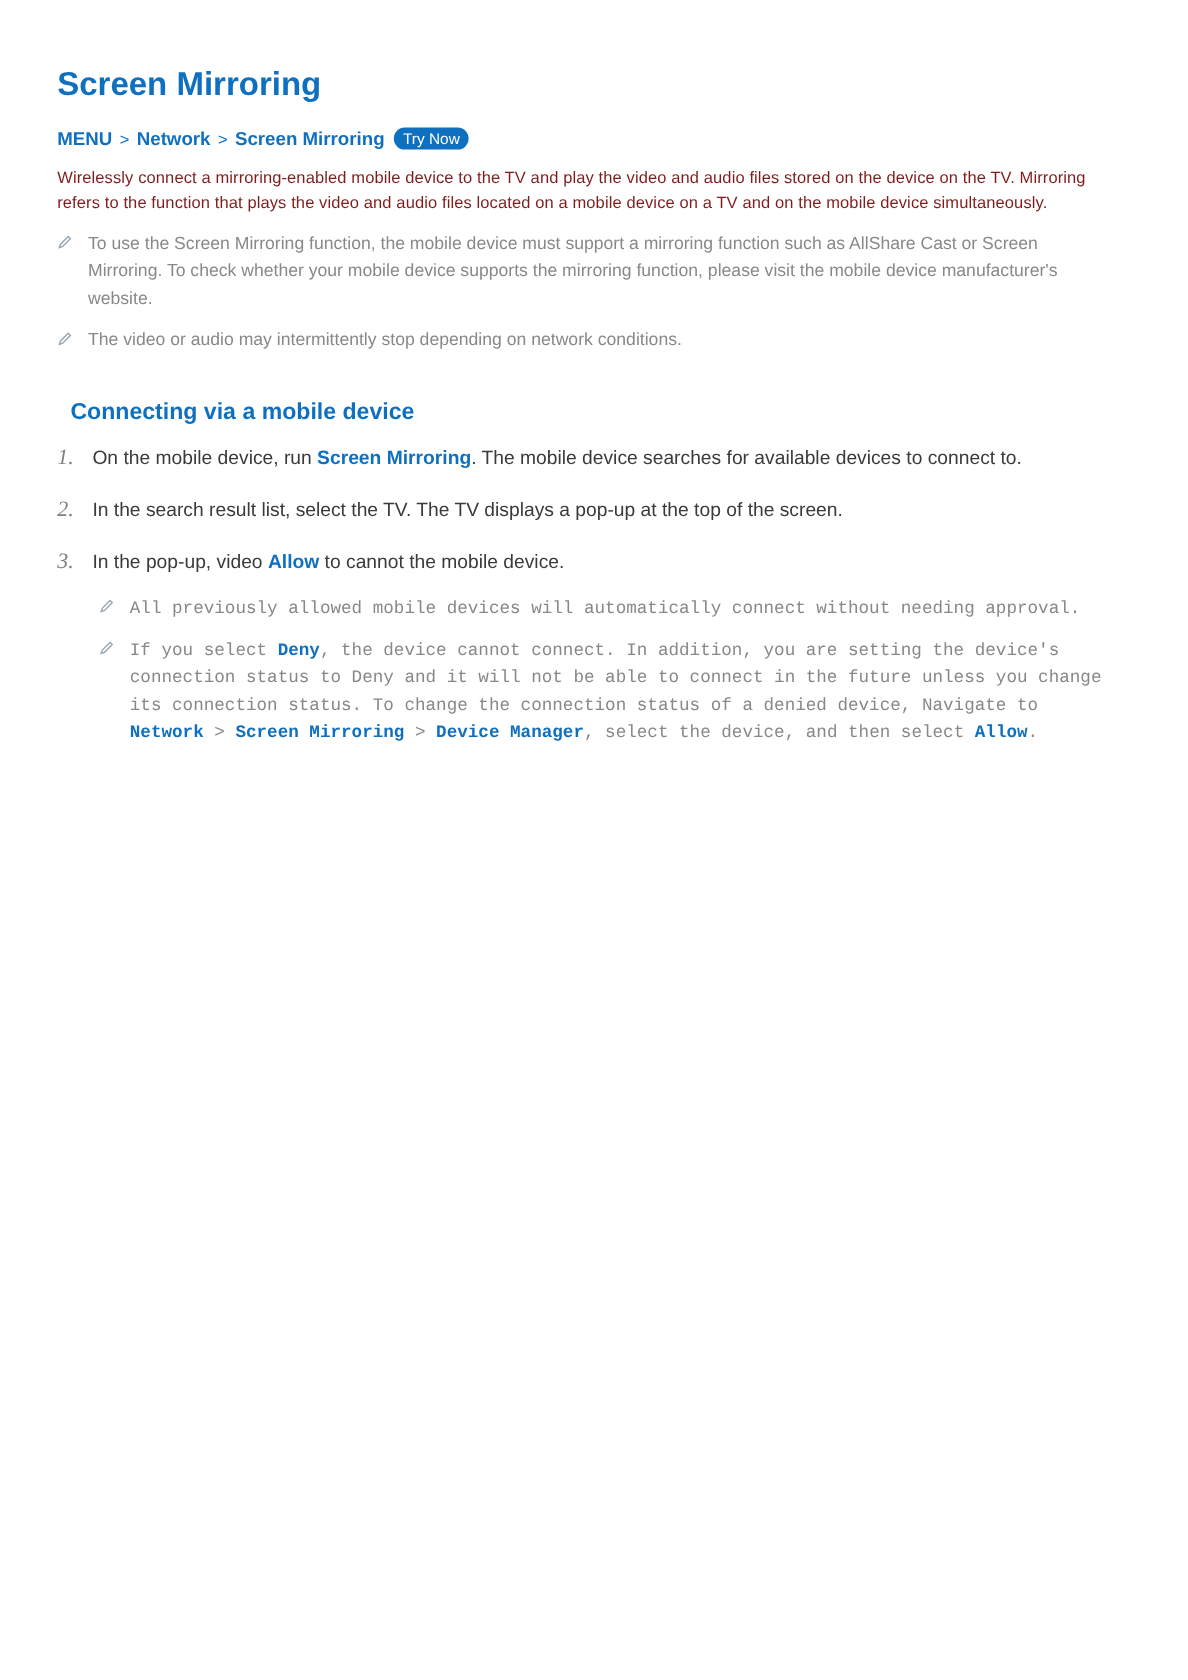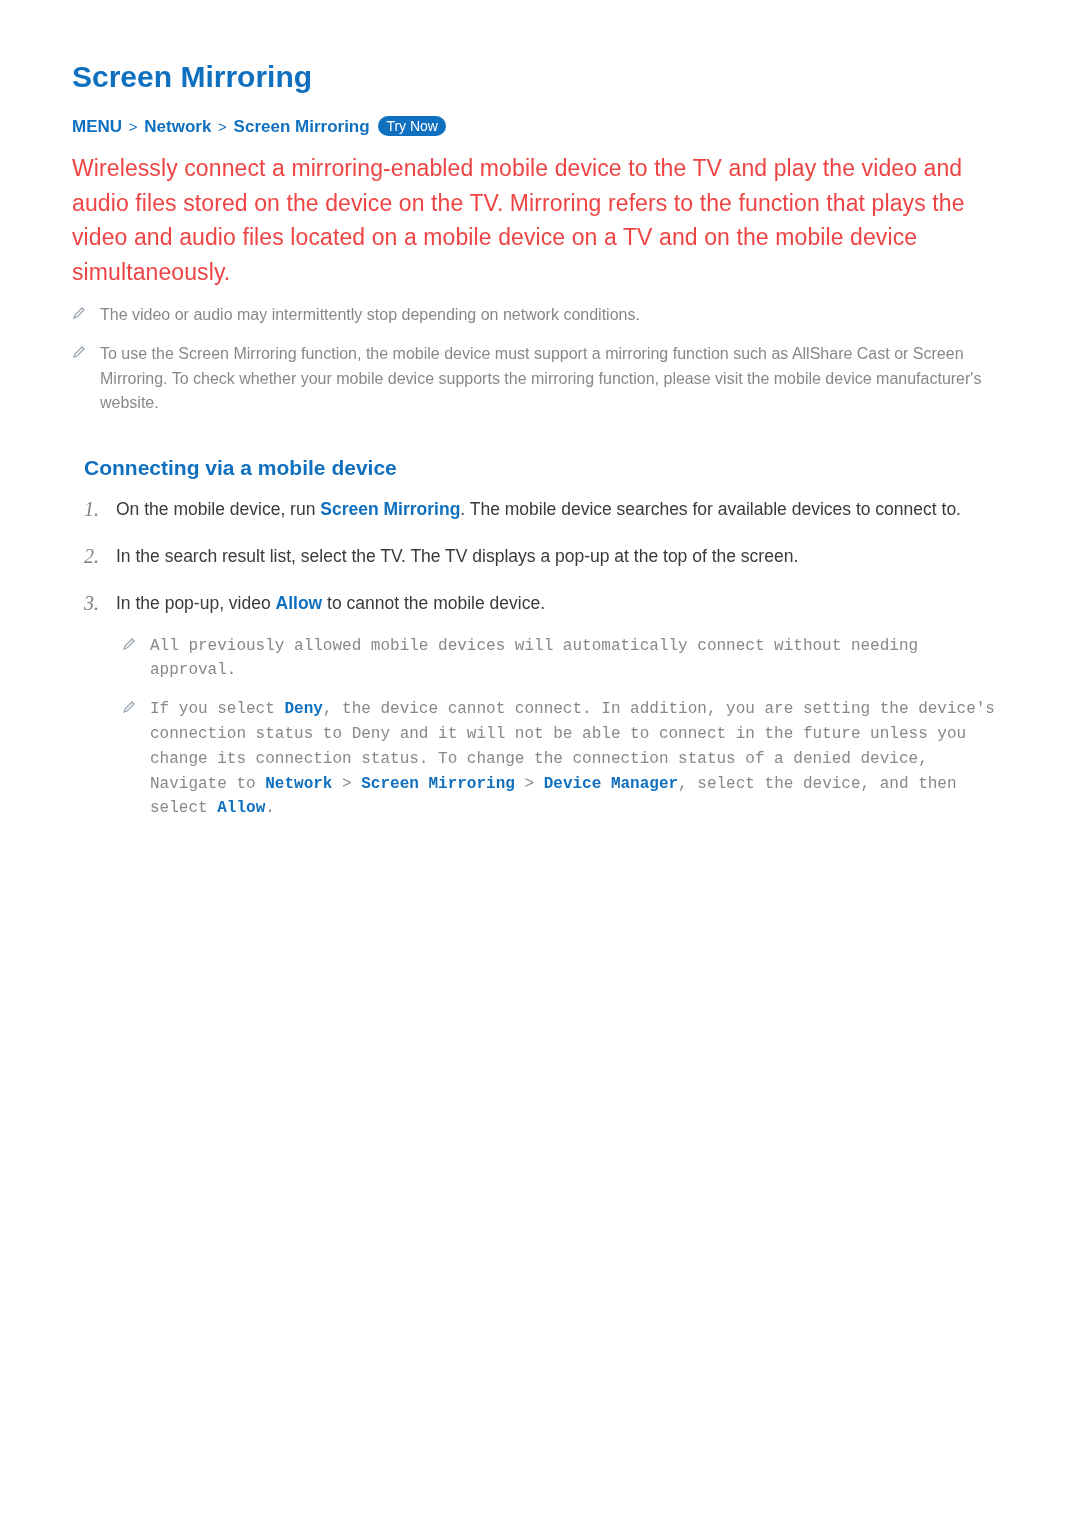--- a/index.html
+++ b/index.html
@@ -5,21 +5,21 @@
   * { box-sizing: border-box; }
   html, body {
     margin: 0;
     padding: 0;
     width: 1080px;
     background: #ffffff;
     font-family: Arial, Helvetica, sans-serif;
     color: #333333;
   }
   .page {
-    padding: 60px 72px 0 72px;
+    padding: 60px 72px 0 52px;
   }
   h1.page-title {
     margin: 0 0 22px 0;
     font-size: 30px;
     font-weight: bold;
     color: #1070c0;
   }
   .breadcrumb {
     font-size: 17px;
     font-weight: bold;
@@ -38,23 +38,23 @@
     color: #ffffff;
     font-size: 14px;
     font-weight: normal;
     padding: 2px 8px;
     border-radius: 10px;
     margin-left: 4px;
     vertical-align: 1px;
   }
   p.intro {
     margin: 12px 0 14px 0;
-    font-size: 23px;
+    font-size: 15px;
     line-height: 1.5;
-    color: #ef4444;
+    color: #7f1d1d;
     letter-spacing: 0.1px;
   }
   .note-list {
     margin: 0 0 36px 0;
     padding: 0;
   }
   .note-item {
     display: flex;
     align-items: flex-start;
     margin-bottom: 14px;
@@ -74,21 +74,21 @@
     color: #888888;
   }
   h2.subheading {
     margin: 40px 0 16px 12px;
     font-size: 21px;
     font-weight: bold;
     color: #1070c0;
   }
   ol.steps {
     list-style: none;
-    margin: 12px;
+    margin: 0;
     padding: 0;
     counter-reset: step;
   }
   ol.steps > li {
     counter-increment: step;
     position: relative;
     padding-left: 32px;
     margin-bottom: 20px;
     font-size: 17.5px;
     line-height: 1.55;
@@ -138,29 +138,29 @@
 
   <p class="intro">Wirelessly connect a mirroring-enabled mobile device to the TV and play the video and audio files stored on the device on the TV. Mirroring refers to the function that plays the video and audio files located on a mobile device on a TV and on the mobile device simultaneously.</p>
 
   <div class="note-list">
     <div class="note-item">
       <span class="note-icon">
         <svg viewBox="0 0 14 14" width="14" height="14">
             <path d="M2 12 L3 9 L10 2 L12 4 L5 11 Z" fill="none" stroke="#9aa6b2" stroke-width="1.3"></path>
           </svg>
       </span>
-      <span class="note-text">The video or audio may intermittently stop depending on network conditions.</span>
+      <span class="note-text">To use the Screen Mirroring function, the mobile device must support a mirroring function such as AllShare Cast or Screen Mirroring. To check whether your mobile device supports the mirroring function, please visit the mobile device manufacturer's website.</span>
     </div>
     <div class="note-item">
       <span class="note-icon">
         <svg viewBox="0 0 14 14" width="14" height="14">
             <path d="M2 12 L3 9 L10 2 L12 4 L5 11 Z" fill="none" stroke="#9aa6b2" stroke-width="1.3"></path>
           </svg>
       </span>
-      <span class="note-text">To use the Screen Mirroring function, the mobile device must support a mirroring function such as AllShare Cast or Screen Mirroring. To check whether your mobile device supports the mirroring function, please visit the mobile device manufacturer's website.</span>
+      <span class="note-text">The video or audio may intermittently stop depending on network conditions.</span>
     </div>
   </div>
 
   <h2 class="subheading">Connecting via a mobile device</h2>
 
   <ol class="steps">
     <li>
       <span>On the mobile device, run </span><span class="hl">Screen Mirroring</span><span>. The mobile device searches for available devices to connect to.</span>
     </li>
     <li>

